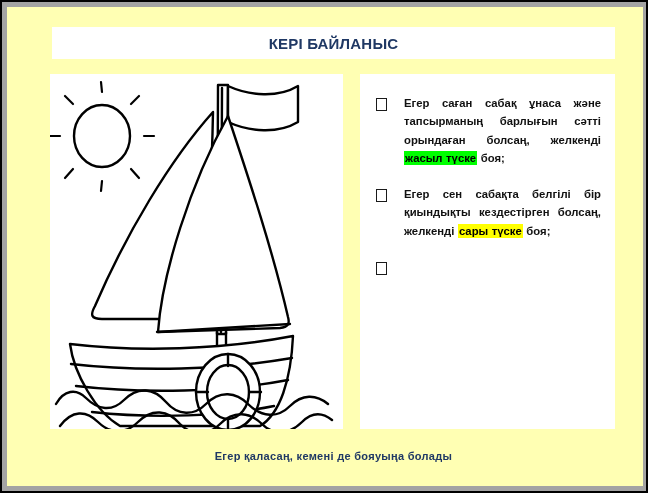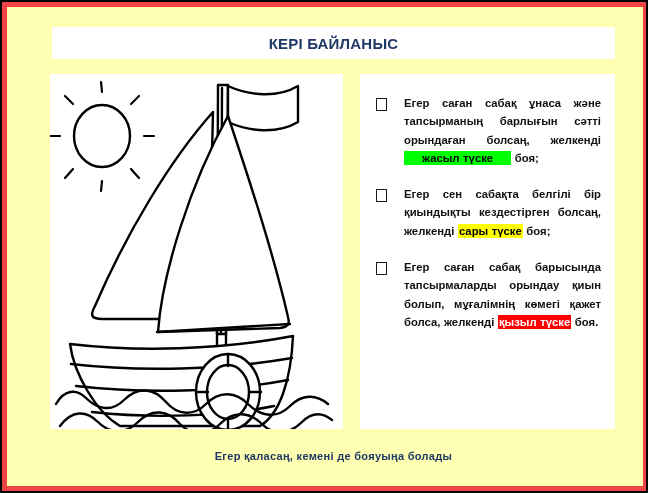--- a/index.html
+++ b/index.html
@@ -4,21 +4,21 @@
 <style>
   html, body {
     margin: 0;
     padding: 0;
     background: #ffffff;
   }
   #slide {
     position: relative;
     width: 648px;
     height: 493px;
-    background: #ef4444;
+    background: #a3a3a3;
     box-sizing: border-box;
     border: 2px solid #000000;
     overflow: hidden;
     font-family: "Liberation Sans", sans-serif;
   }
   #yellow-bg {
     position: absolute;
     left: 5px;
     top: 5px;
     width: 636px;
@@ -93,21 +93,21 @@
     text-align: justify;
     text-justify: inter-word;
     word-spacing: 0.4px;
   }
   .bullet-text:last-child {
     text-align-last: left;
   }
   .hl-green {
     background: #00ff00;
     color: #000000;
-    padding: 1px 18px;
+    padding: 1px 1px;
   }
   .hl-yellow {
     background: #ffff00;
     color: #000000;
     padding: 1px 1px;
   }
   .hl-red {
     background: #ff0000;
     color: #ffffff;
     padding: 1px 1px;
@@ -204,21 +204,20 @@
       <div class="bullet-text"><span>Егер саған сабақ ұнаса және тапсырманың барлығын сәтті орындаған болсаң, желкенді </span><span class="hl-green">жасыл түске</span><span> боя;</span></div>
     </div>
 
     <div class="bullet-row">
       <span class="bullet-marker"></span>
       <div class="bullet-text"><span>Егер сен сабақта белгілі бір қиындықты кездестірген болсаң, желкенді </span><span class="hl-yellow">сары түске</span><span> боя;</span></div>
     </div>
 
     <div class="bullet-row">
       <span class="bullet-marker"></span>
-      <div class="bullet-text"><span>Егер саған сабақ барысында тапсырмаларды орындау қиын болып, мұғалімнің көмегі қажет болса, желкенді </span><span class="hl-red">қызыл түске</span><span> боя.</span></div>
     </div>
 
   </div>
 
   <div id="caption">
     <span id="caption-text">Егер қаласаң, кемені де бояуыңа болады</span>
   </div>
 
 </div>
 

